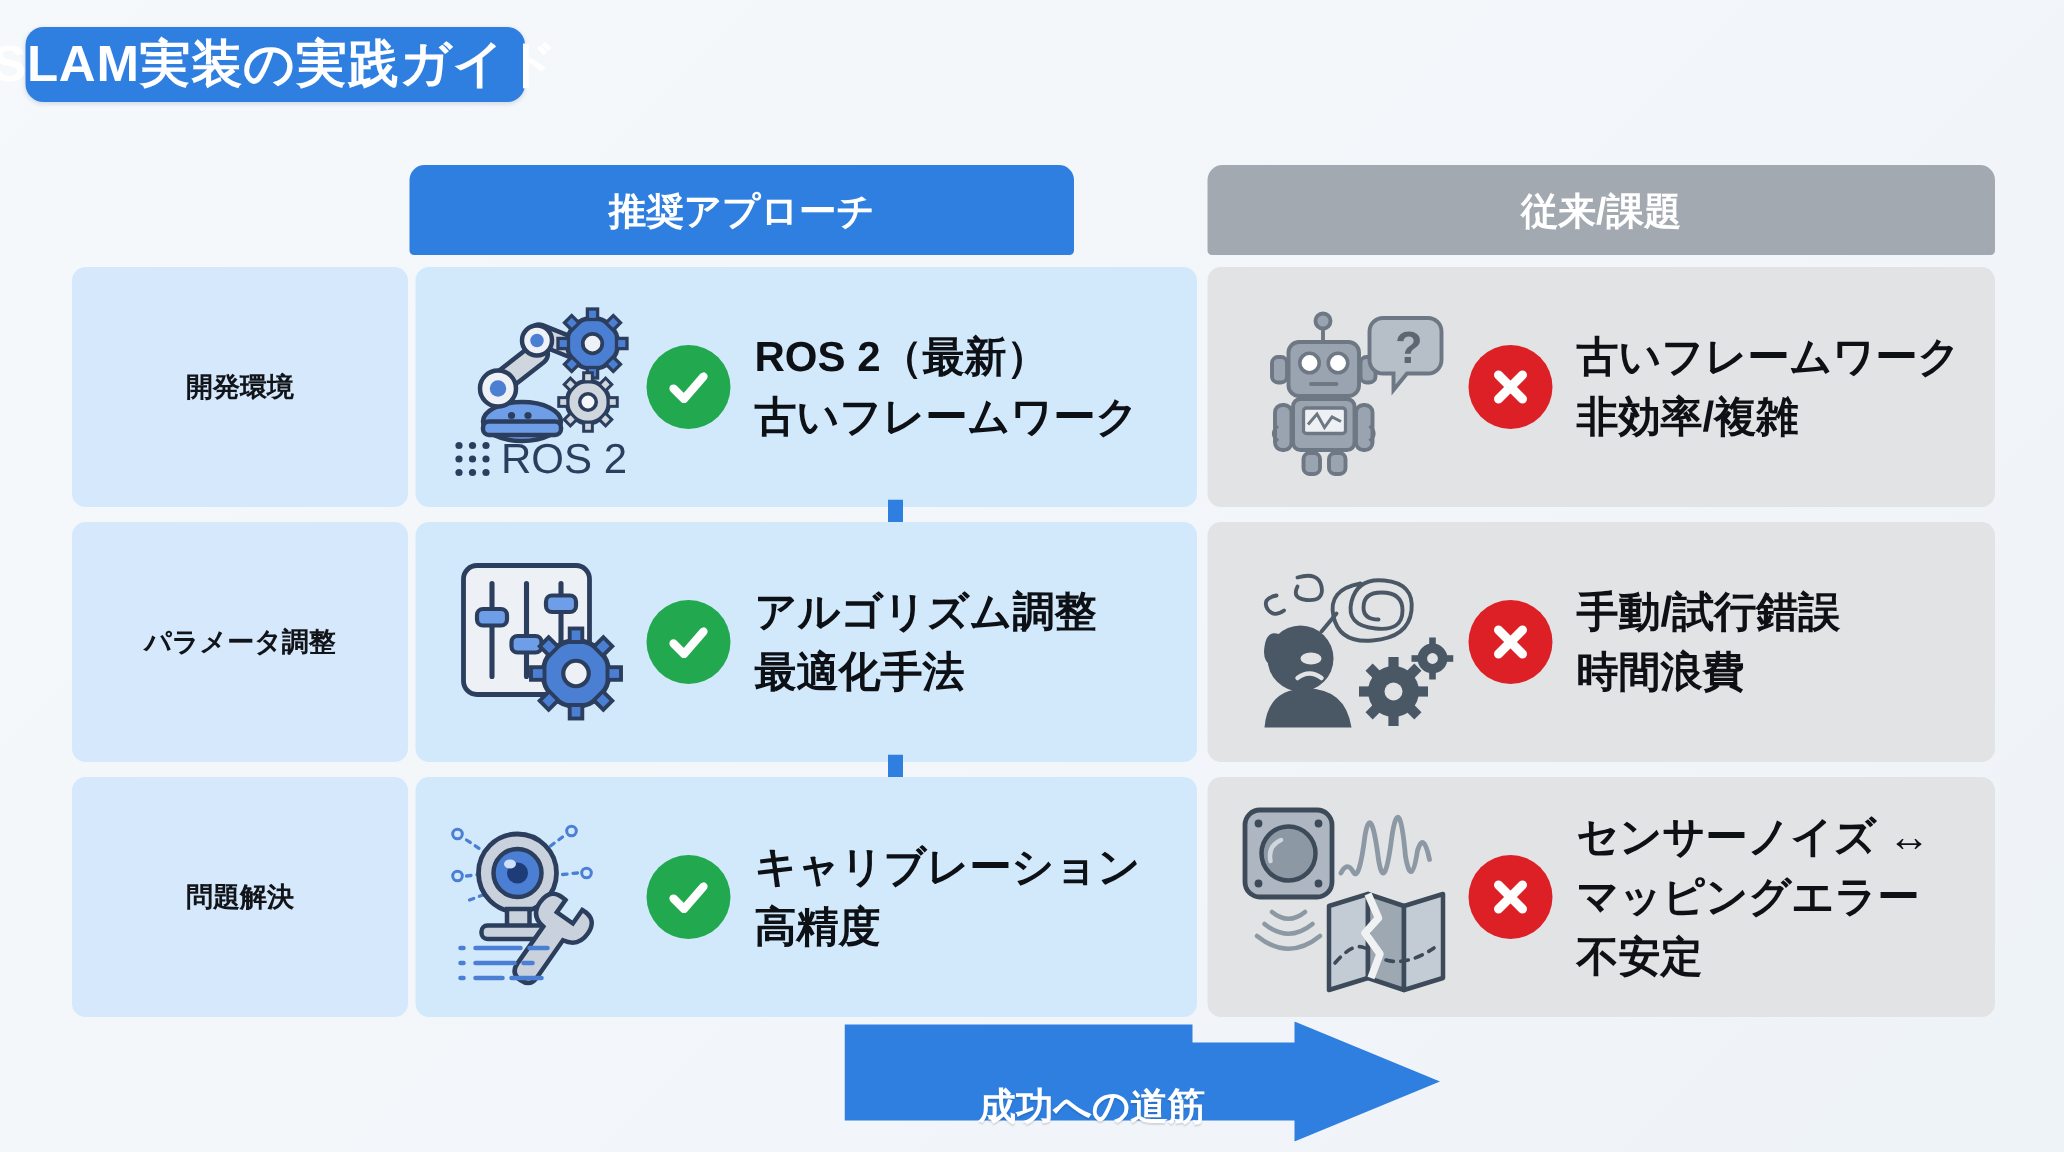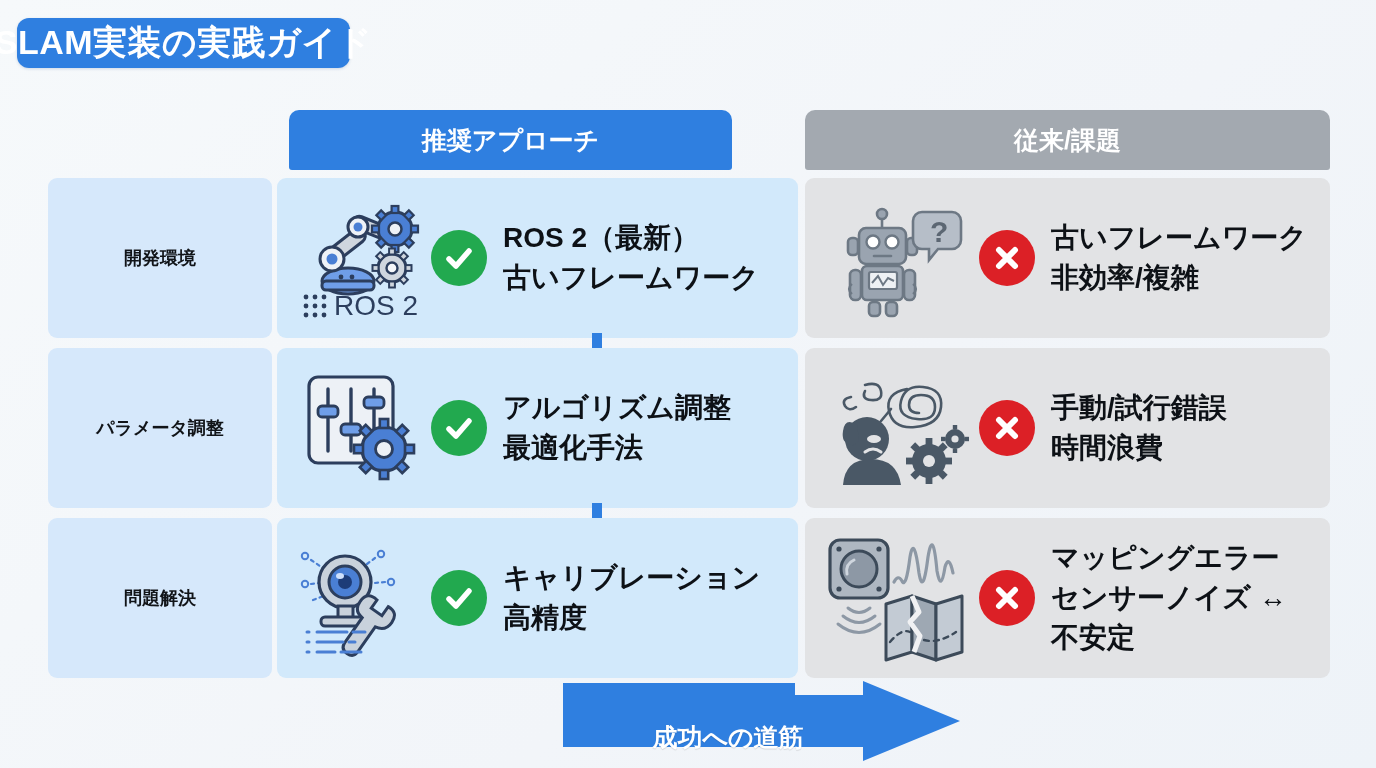--- a/index.html
+++ b/index.html
@@ -39,21 +39,21 @@
     top: 110px; height: 60px;
     border-radius: 10px 10px 3px 3px;
     display: flex; align-items: center; justify-content: center;
   }
   .col-head span {
     color: #ffffff;
     font-size: 25px;
     font-weight: bold;
     white-space: nowrap;
   }
-  #head-good { left: 289px; width: 443px; background: #2f7fe0; }
+  #head-good { left: 273px; width: 443px; background: #2f7fe0; }
   #head-bad  { left: 805px; width: 525px; background: #a3a9b0; }
 
   
   .row-label {
     position: absolute;
     left: 48px; width: 224px;
     background: #d6e8fb;
     border-radius: 9px;
     display: flex; align-items: center; justify-content: center;
   }
@@ -460,22 +460,22 @@
           <path d="M100 106 q14 4 32 -8"></path>
         </g>
       </svg>
     </div>
     <div class="mark mark-no">
       <svg width="34" height="34" viewBox="0 0 34 34">
           <path d="M9 9 L25 25 M25 9 L9 25" stroke="#ffffff" stroke-width="6" stroke-linecap="round"></path>
         </svg>
     </div>
     <div class="cell-text">
+      <div>センサーノイズ ↔</div>
       <div>マッピングエラー</div>
-      <div>センサーノイズ ↔</div>
       <div>不安定</div>
     </div>
   </div>
 
   <div id="success-arrow">
     <svg width="400" height="80" viewBox="0 0 400 80" style="position:absolute;left:0;top:0;">
       <polygon points="0,2 232,2 232,0 232,14 300,14 300,0 397,40 300,80 300,66 0,66" fill="#2f7fe0"></polygon>
     </svg>
     <div class="arrow-label">成功への道筋</div>
   </div>

